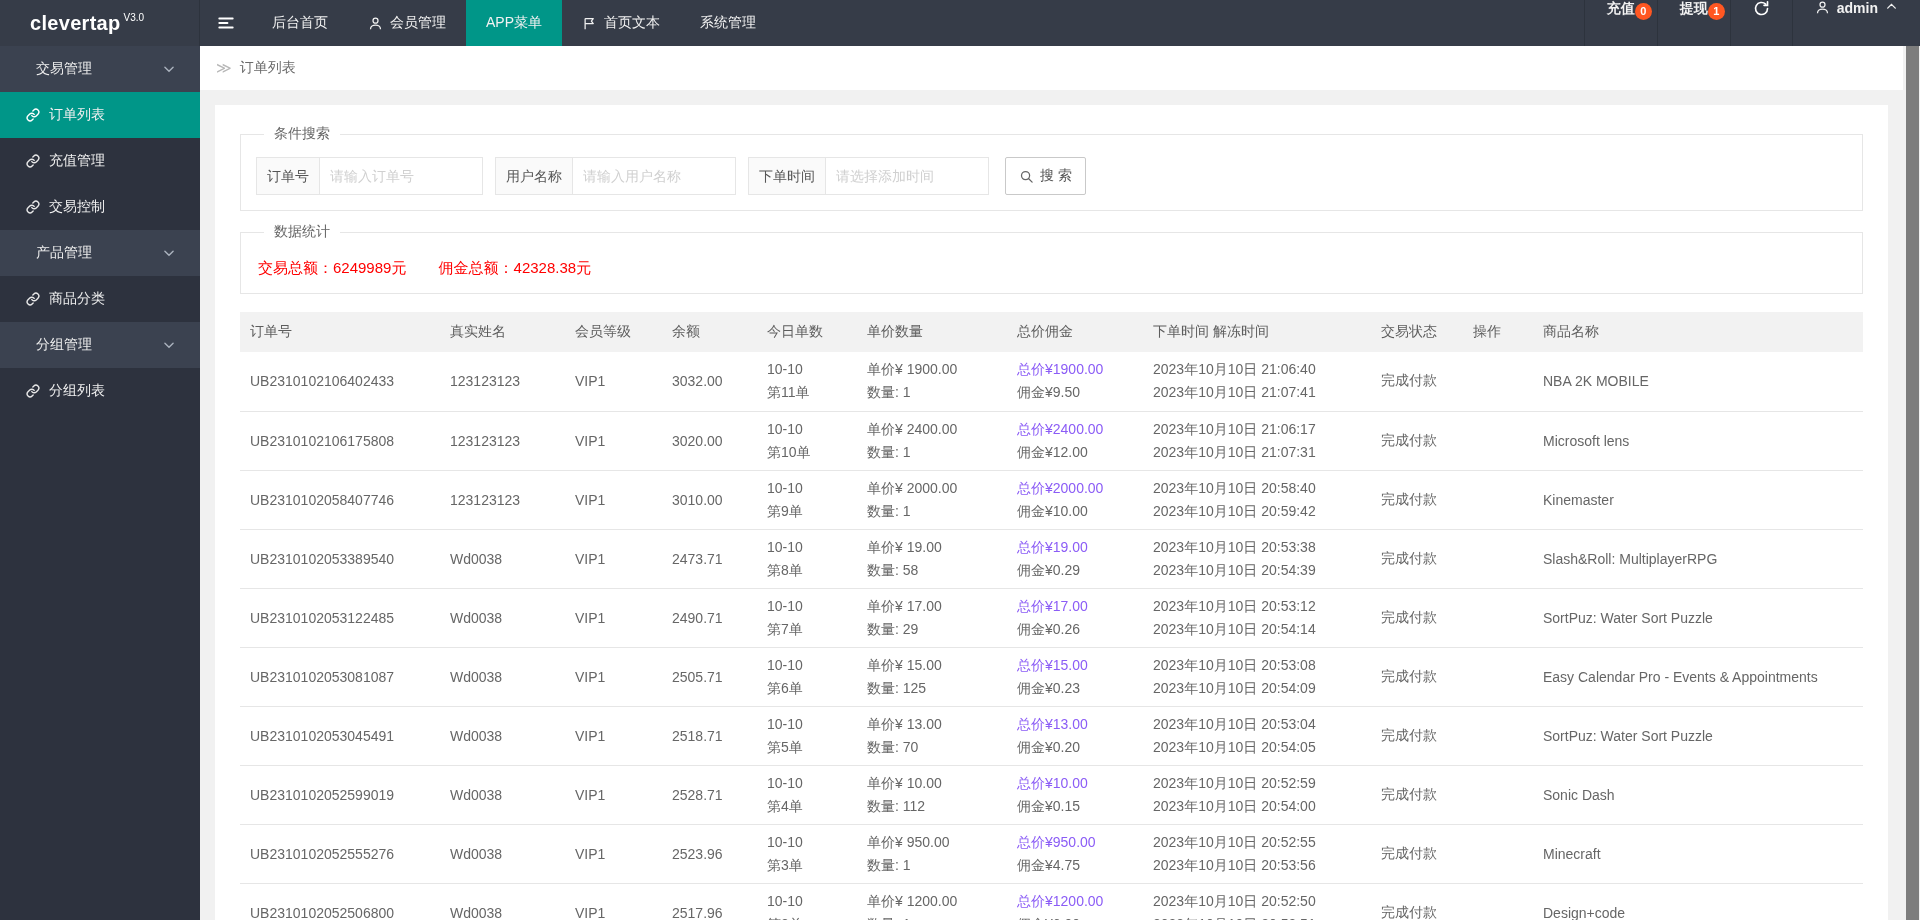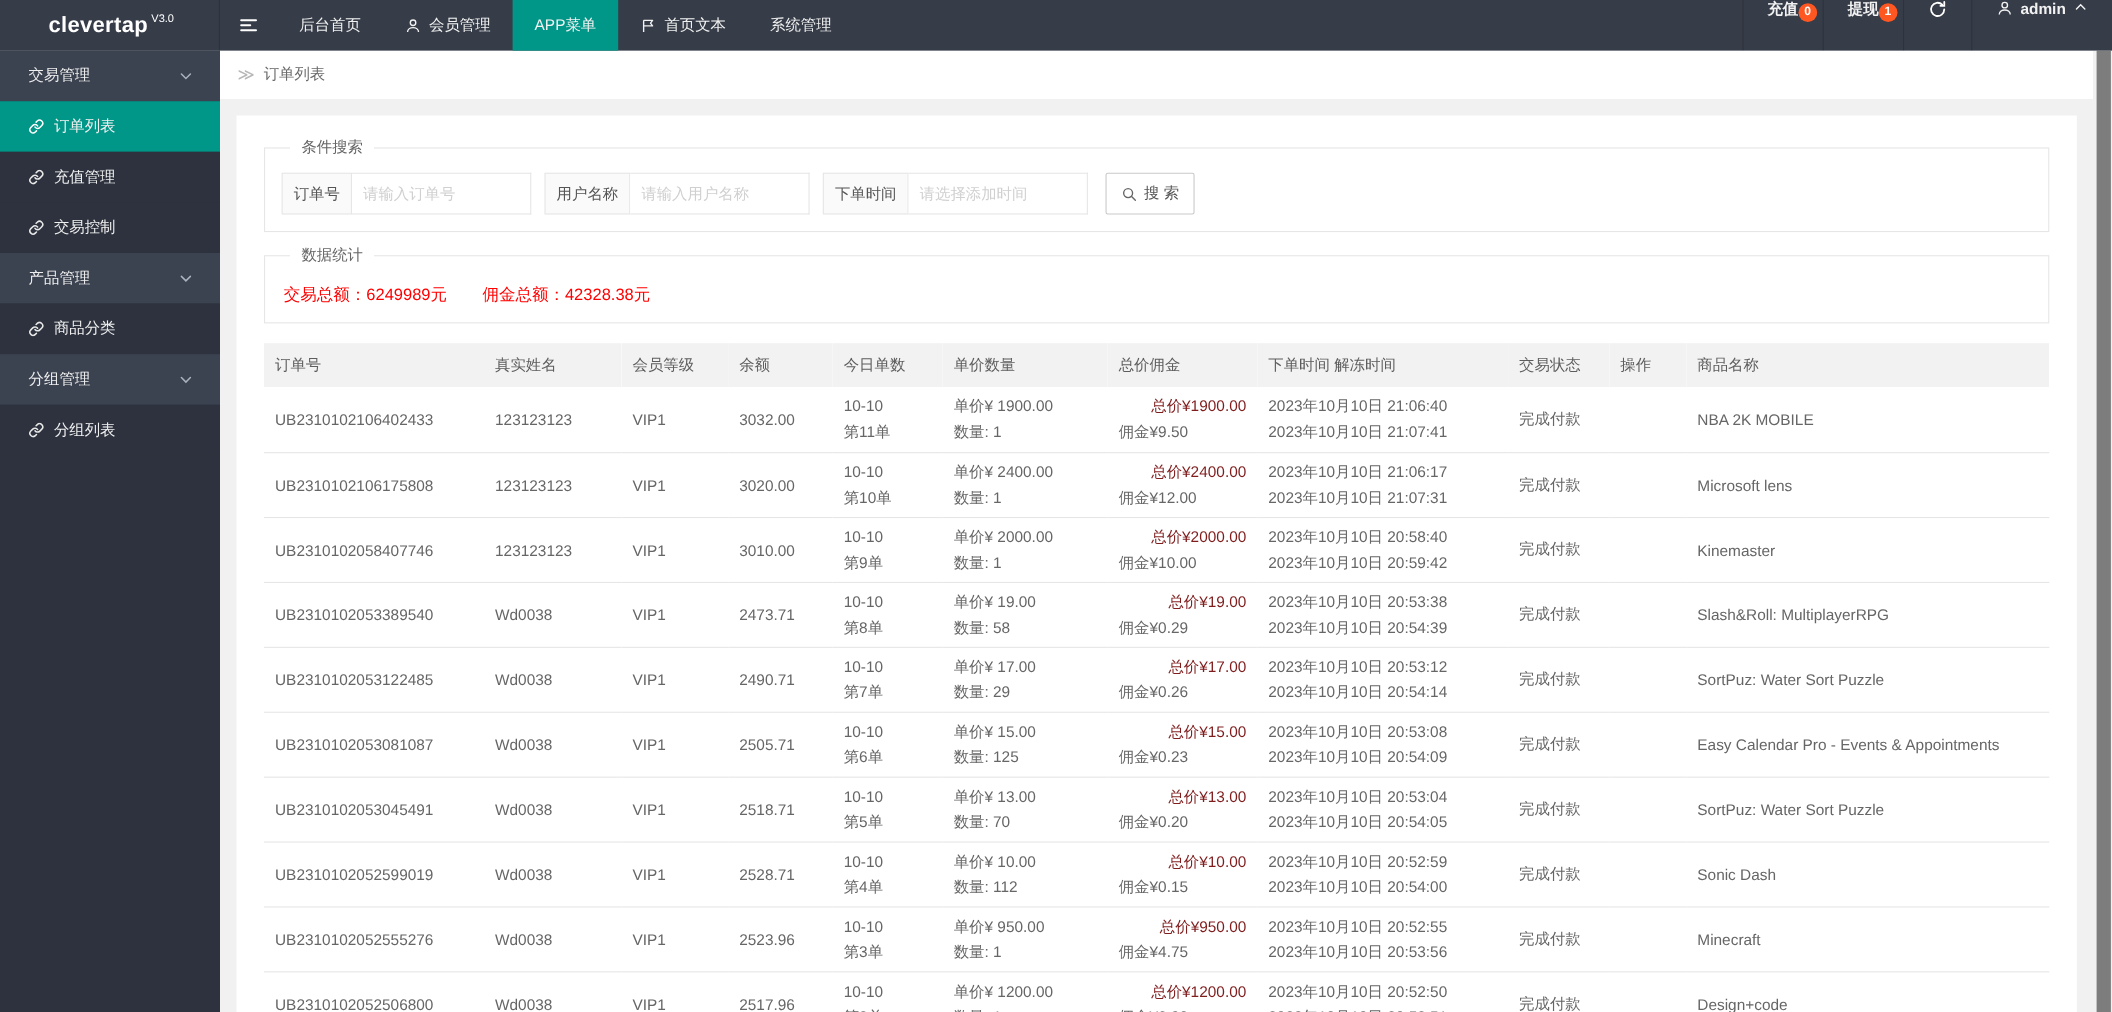--- a/index.html
+++ b/index.html
@@ -1,36 +1,36 @@
 <!DOCTYPE html>
 <html><head>
 <meta charset="utf-8">
 <style>
   html,body{margin:0;padding:0;width:1920px;height:920px;overflow:hidden;
     background:#f1f1f1;font-family:"Liberation Sans","DejaVu Sans",sans-serif;}
   
   .topbar{position:absolute;top:0;left:0;width:1920px;height:46px;background:#363c48;
     display:flex;align-items:stretch;z-index:20;}
-  .logo{width:200px;box-sizing:border-box;display:flex;align-items:center;padding-left:44px;
+  .logo{width:200px;box-sizing:border-box;display:flex;align-items:center;padding-left:30px;
     color:#fff;border-right:1px solid rgba(0,0,0,.15);}
   .logo-text{font-size:20px;font-weight:bold;letter-spacing:.3px;}
   .logo-sup{font-size:10px;margin-left:3px;transform:translateY(-6px);}
   .hamburger{width:52px;display:flex;align-items:center;justify-content:center;cursor:pointer;}
   .nav-item{padding:0 20px;color:#f2f2f2;font-size:14px;display:flex;align-items:center;gap:7px;cursor:pointer;}
   .nav-item.active{background:#009688;}
   .topbar-right{margin-left:auto;display:flex;align-items:stretch;}
   .tr-item{position:relative;padding:0 22px;color:#f2f2f2;font-size:14px;display:flex;
     align-items:flex-start;gap:7px;border-left:1px solid rgba(0,0,0,.15);cursor:pointer;font-weight:bold;}
   .badge{position:absolute;top:3px;right:5px;background:#ff5722;color:#fff;border-radius:9px;
     min-width:11px;height:17px;line-height:17px;padding:0 3px;font-size:11px;text-align:center;}
   .icon-svg{display:inline-flex;align-items:center;}
   
   .sidebar{position:absolute;top:46px;left:0;width:200px;height:874px;background:#2d323e;z-index:10;}
   .side-group{height:46px;box-sizing:border-box;background:#3b4250;color:#eee;font-size:14px;
-    padding:0 24px 0 26px;display:flex;align-items:center;justify-content:space-between;cursor:pointer;}
+    padding:0 24px 0 36px;display:flex;align-items:center;justify-content:space-between;cursor:pointer;}
   .side-item{height:46px;box-sizing:border-box;color:#f0f0f0;font-size:14px;padding:0 26px;
     display:flex;align-items:center;gap:9px;cursor:pointer;background:#2d323e;}
   .side-item.active{background:#009688;}
   
   .main{position:absolute;left:200px;top:46px;width:1703px;height:874px;overflow:hidden;}
   .breadcrumb{height:44px;background:#fff;display:flex;align-items:center;padding-left:16px;
     font-size:14px;color:#6a6a6a;gap:8px;}
   .crumb-sep{color:#b7b7b7;font-size:15px;}
   .page{padding:15px;}
   .card{background:#fff;min-height:810px;padding:20px 25px 30px;box-sizing:border-box;}
@@ -49,21 +49,21 @@
   .stats-pair{margin-right:28px;}
   
   .table-wrap{margin-top:18px;}
   table{width:100%;border-collapse:collapse;table-layout:fixed;}
   thead th{background:#f2f2f2;font-weight:400;text-align:left;font-size:14px;color:#5d5d5d;
     padding:11px 10px;overflow:hidden;white-space:nowrap;}
   tbody td{font-size:14px;color:#666;padding:6px 10px;border-bottom:1px solid #e6e6e6;
     vertical-align:middle;overflow:hidden;}
   tbody tr{height:59px;}
   .line{line-height:23px;white-space:nowrap;}
-  .red{color:#7f1d1d;text-align:right;}
+  .red{color:#8b5cf6;}
   
   .scrollbar{position:absolute;top:46px;right:0;width:17px;height:874px;background:#f1f1f1;}
   .scroll-thumb{position:absolute;top:0;right:1px;width:13px;height:874px;background:#7d7d7d;}
 </style>
 </head>
 <body>
 
 <div class="topbar">
   <div class="logo">
     <span class="logo-text">clevertap</span>

